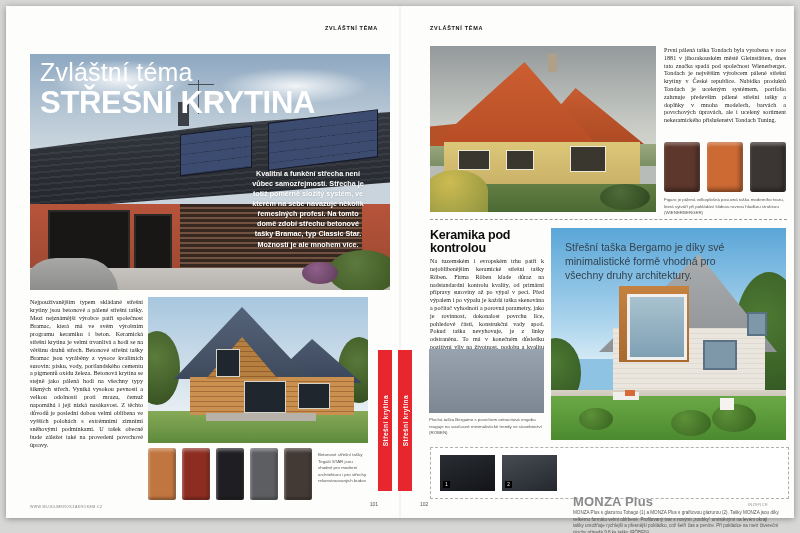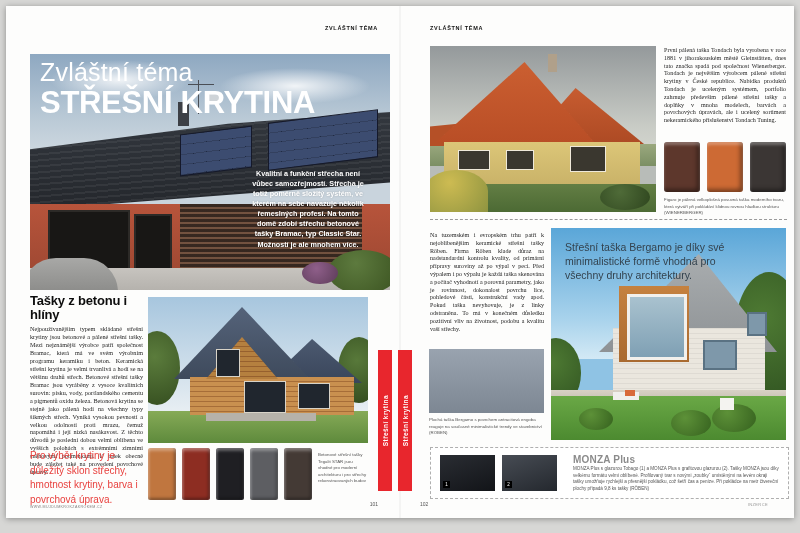--- a/index.html
+++ b/index.html
@@ -110,21 +110,21 @@
   .m-bush{border-radius:50%;background:radial-gradient(circle at 35% 30%,#5d9138,#35611e);}
   .m-overlay{left:14px;top:12px;width:165px;font-size:10.5px;color:#33424e;line-height:1.35;}
 
   
   .monza-box{left:430px;top:447px;width:357px;height:50px;border:1px dashed #afafaf;background:#fff;}
   .monza-photo{top:7px;width:55px;height:36px;overflow:hidden;}
   .mp1{left:9px;background:linear-gradient(160deg,#2a2d33,#121418),repeating-linear-gradient(115deg,rgba(255,255,255,.15) 0 2px,rgba(0,0,0,0) 2px 12px);}
   .mp2{left:71px;background:linear-gradient(160deg,#474c54,#24282e),repeating-linear-gradient(115deg,rgba(255,255,255,.2) 0 2px,rgba(0,0,0,0) 2px 11px);}
   .mlabel{left:3px;bottom:3px;width:7px;height:7px;background:#000;color:#fff;font-size:4.5px;display:flex;align-items:center;justify-content:center;}
   .monza-txt{left:142px;top:6px;width:206px;}
-  .monza-h{font-size:10px;font-weight:700;color:#8b8b8b;letter-spacing:.2px;}
+  .monza-h{font-size:13px;font-weight:700;color:#8b8b8b;letter-spacing:.2px;margin-top:40px;}
   .monza-b{font-size:4.6px;color:#555;line-height:1.42;margin-top:1px;text-align:left;}
   .footnote{left:716px;top:502px;width:52px;text-align:right;font-size:4px;color:#999;letter-spacing:.4px;}
 </style>
 </head>
 <body>
 
 <div id="canvas">
   <div class="abs spread"></div>
   <div class="abs fold"></div>
 
@@ -151,25 +151,23 @@
     <div class="abs bush" style="right:-8px;top:196px;width:70px;height:44px;background:radial-gradient(circle at 40% 30%,#5d7a3e,#39511f);"></div>
     <div class="abs bush" style="right:52px;top:208px;width:36px;height:22px;background:radial-gradient(circle at 40% 30%,#8f5f8a,#5c3b58);"></div>
     <div class="abs" style="left:10px;top:6px;">
       <div class="hero-kicker">Zvláštní téma</div>
       <div class="hero-title">STŘEŠNÍ KRYTINA</div>
     </div>
     <div class="abs hero-para">Kvalitní a funkční střecha není vůbec samozřejmostí. Střecha je totiž poměrně složitý systém, ve kterém na sebe navazuje několik řemeslných profesí. Na tomto domě zdobí střechu betonové tašky Bramac, typ Classic Star. Možností je ale mnohem více.</div>
   </div>
 
   <div class="abs col-l">
-    <div class="art-h">Tašky z betonu i hlíny</div>
     <div class="serif" style="margin-top:4px;">Nejpoužívanějším typem skládané střešní krytiny jsou betonové a pálené střešní tašky. Mezi nejznámější výrobce patří společnost Bramac, která má ve svém výrobním programu keramiku i beton. Keramická střešní krytina je velmi trvanlivá a hodí se na většinu druhů střech. Betonové střešní tašky Bramac jsou vyráběny z vysoce kvalitních surovin: písku, vody, portlandského cementu a pigmentů oxidu železa. Betonová krytina se stejně jako pálená hodí na všechny typy šikmých střech. Vyniká vysokou pevností a velkou odolností proti mrazu, čemuž napomáhá i její nízká nasákavost. Z těchto důvodů je poslední dobou velmi oblíbena ve vyšších polohách s extrémními zimními sněhovými podmínkami. U tašek obecně bude záležet také na provedení povrchové úpravy.</div>
   </div>
 
-  <div class="abs quote">Pro výběr krytiny je důležitý sklon střechy, hmotnost krytiny, barva i povrchová úprava.</div>
   <div class="abs url">WWW.MUJDUMKROKZAKROKEM.CZ</div>
 
   <div class="abs log">
     <div class="abs log-sky"></div>
     <div class="abs bush" style="left:-14px;top:34px;width:46px;height:74px;background:radial-gradient(circle at 45% 35%,#5b7c3c,#344d1f);"></div>
     <div class="abs bush" style="right:-12px;top:40px;width:42px;height:66px;background:radial-gradient(circle at 45% 35%,#58793a,#31491d);"></div>
     <div class="abs log-grass"></div>
     <div class="abs log-roof2"></div>
     <div class="abs log-roof1"></div>
     <div class="abs log-wall"></div>
@@ -220,20 +218,21 @@
   <div class="abs sw-row-r">
     <div class="swatch-b" style="background-color: rgb(93, 55, 44);"></div>
     <div class="swatch-b" style="background-color: rgb(205, 106, 52);"></div>
     <div class="swatch-b" style="background-color: rgb(59, 54, 52);"></div>
   </div>
   <div class="abs cap cap-swr">Figaro je pálená velkoplošná posuvná taška moderního tvaru, která vytváří při pokládání klidnou rovnou hladkou strukturu (WIENERBERGER)</div>
 
   <div class="abs dashrule"></div>
 
   <div class="abs col-r2">
+    <div class="art-h" style="font-size:12.5px;">Keramika pod kontrolou</div>
     <div class="serif" style="margin-top:3px;font-size:6.1px;">Na tuzemském i evropském trhu patří k nejoblíbenějším keramické střešní tašky Röben. Firma Röben klade důraz na nadstandardní kontrolu kvality, od primární přípravy suroviny až po výpal v peci. Před výpalem i po výpalu je každá taška skenována a počítač vyhodnotí a porovná parametry, jako je rovinnost, dokonalost povrchu líce, pohledové části, konstrukční vady apod. Pokud taška nevyhovuje, je z linky odstraněna. To má v konečném důsledku pozitivní vliv na životnost, podobu a kvalitu vaší střechy.</div>
   </div>
 
   <div class="abs bergamo"></div>
   <div class="abs cap cap-bergamo">Plochá taška Bergamo s povrchem antracitová engoba reaguje na současné minimalistické trendy ve stavebnictví (RÖBEN)</div>
 
   <div class="abs modern">
     <div class="abs m-sky"></div>
     <div class="abs m-tree" style="right:-18px;top:44px;width:70px;height:130px;"></div>
     <div class="abs m-tree" style="left:-20px;top:110px;width:50px;height:70px;"></div>

